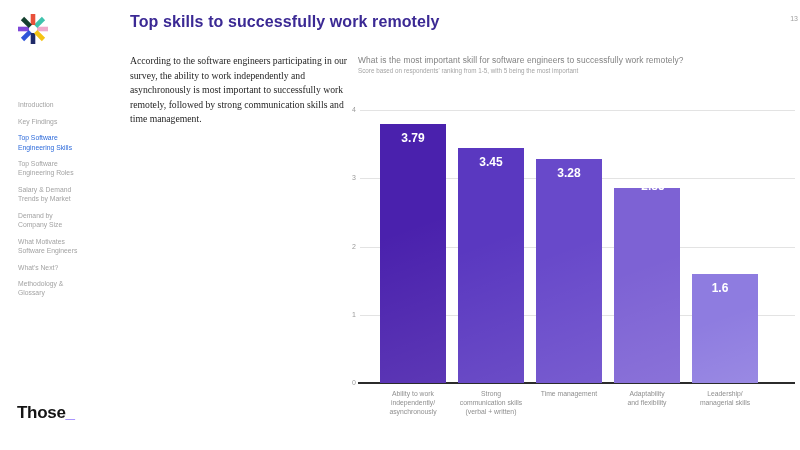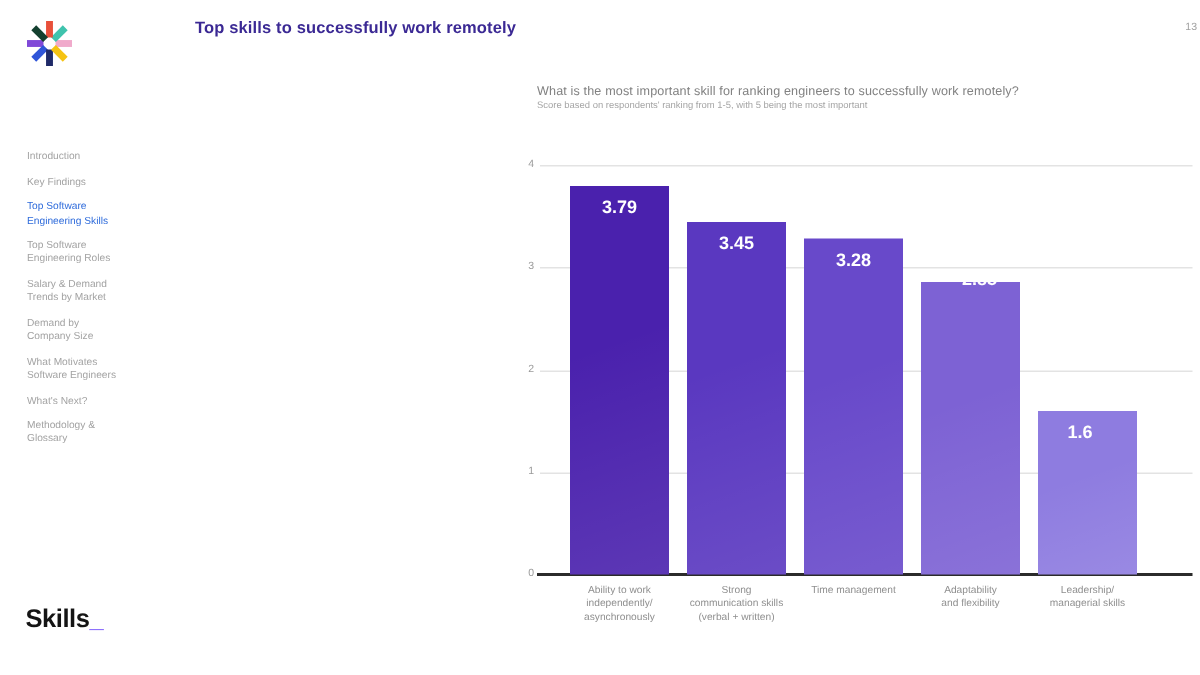--- a/index.html
+++ b/index.html
@@ -12,21 +12,21 @@
                   line-height:1.35; color:var(--sidebar_navy); letter-spacing:0.1px; }
   .nav { position:absolute; left:18px; top:100px; width:100px; }
   .nav-item { font-size:6.8px; line-height:1.35; color:var(--inactive_gray);
               margin-bottom:7.5px; cursor:pointer; }
   .nav-item.active { color:var(--active_blue); }
   .brand { position:absolute; left:17px; top:403px; font-size:17px; font-weight:bold;
            color:#141414; letter-spacing:-0.3px; cursor:pointer; }
   .brand .underscore { color:var(--brand_underscore); }
 
   
-  .page-title { position:absolute; left:130px; top:13px; font-size:11px; font-weight:bold;
+  .page-title { position:absolute; left:130px; top:13px; font-size:16px; font-weight:bold;
                 color:var(--accent_purple); letter-spacing:0.1px; }
   .page-number { position:absolute; left:782px; top:15px; width:16px; text-align:right;
                  font-size:7px; color:#a0a0a0; }
   .body-copy { position:absolute; left:130px; top:54px; width:225px; }
   .body-copy p { font-family:"Liberation Serif", serif; font-size:9.7px; line-height:1.5;
                  color:#1f1f1f; margin-bottom:10px; }
 
   
   .chart-title { position:absolute; left:358px; top:55px; width:440px; font-size:8.4px;
                  color:#828282; letter-spacing:0.1px; }
@@ -62,30 +62,31 @@
       <div class="nav-item active">Top Software<br>Engineering Skills</div>
       <div class="nav-item">Top Software<br>Engineering Roles</div>
       <div class="nav-item">Salary &amp; Demand<br>Trends by Market</div>
       <div class="nav-item">Demand by<br>Company Size</div>
       <div class="nav-item">What Motivates<br>Software Engineers</div>
       <div class="nav-item">What's Next?</div>
       <div class="nav-item">Methodology &amp;<br>Glossary</div>
     </nav>
 
   <div class="brand">
-    <span>Skills</span><span class="underscore">_</span>
+    <span>Those</span><span class="underscore">_</span>
   </div>
 
   <h1 class="page-title">Top skills to successfully work remotely</h1>
   <div class="page-number">13</div>
 
   <div class="body-copy" id="body-copy">
+      <p>According to the software engineers participating in our survey, the ability to work independently and asynchronously is most important to successfully work remotely, followed by strong communication skills and time management.</p>
     </div>
 
-  <div class="chart-title">What is the most important skill for ranking engineers to successfully work remotely?</div>
+  <div class="chart-title">What is the most important skill for software engineers to successfully work remotely?</div>
   <div class="chart-subtitle">Score based on respondents' ranking from 1-5, with 5 being the most important</div>
   <div id="chart-layer">
       <div class="ytick" style="left: 342px; top: 379px;">0</div>
       <div class="gridline" style="left: 360px; top: 314.75px; width: 435px;"></div>
       <div class="ytick" style="left: 342px; top: 310.75px;">1</div>
       <div class="gridline" style="left: 360px; top: 246.5px; width: 435px;"></div>
       <div class="ytick" style="left: 342px; top: 242.5px;">2</div>
       <div class="gridline" style="left: 360px; top: 178.25px; width: 435px;"></div>
       <div class="ytick" style="left: 342px; top: 174.25px;">3</div>
       <div class="gridline" style="left: 360px; top: 110px; width: 435px;"></div>

